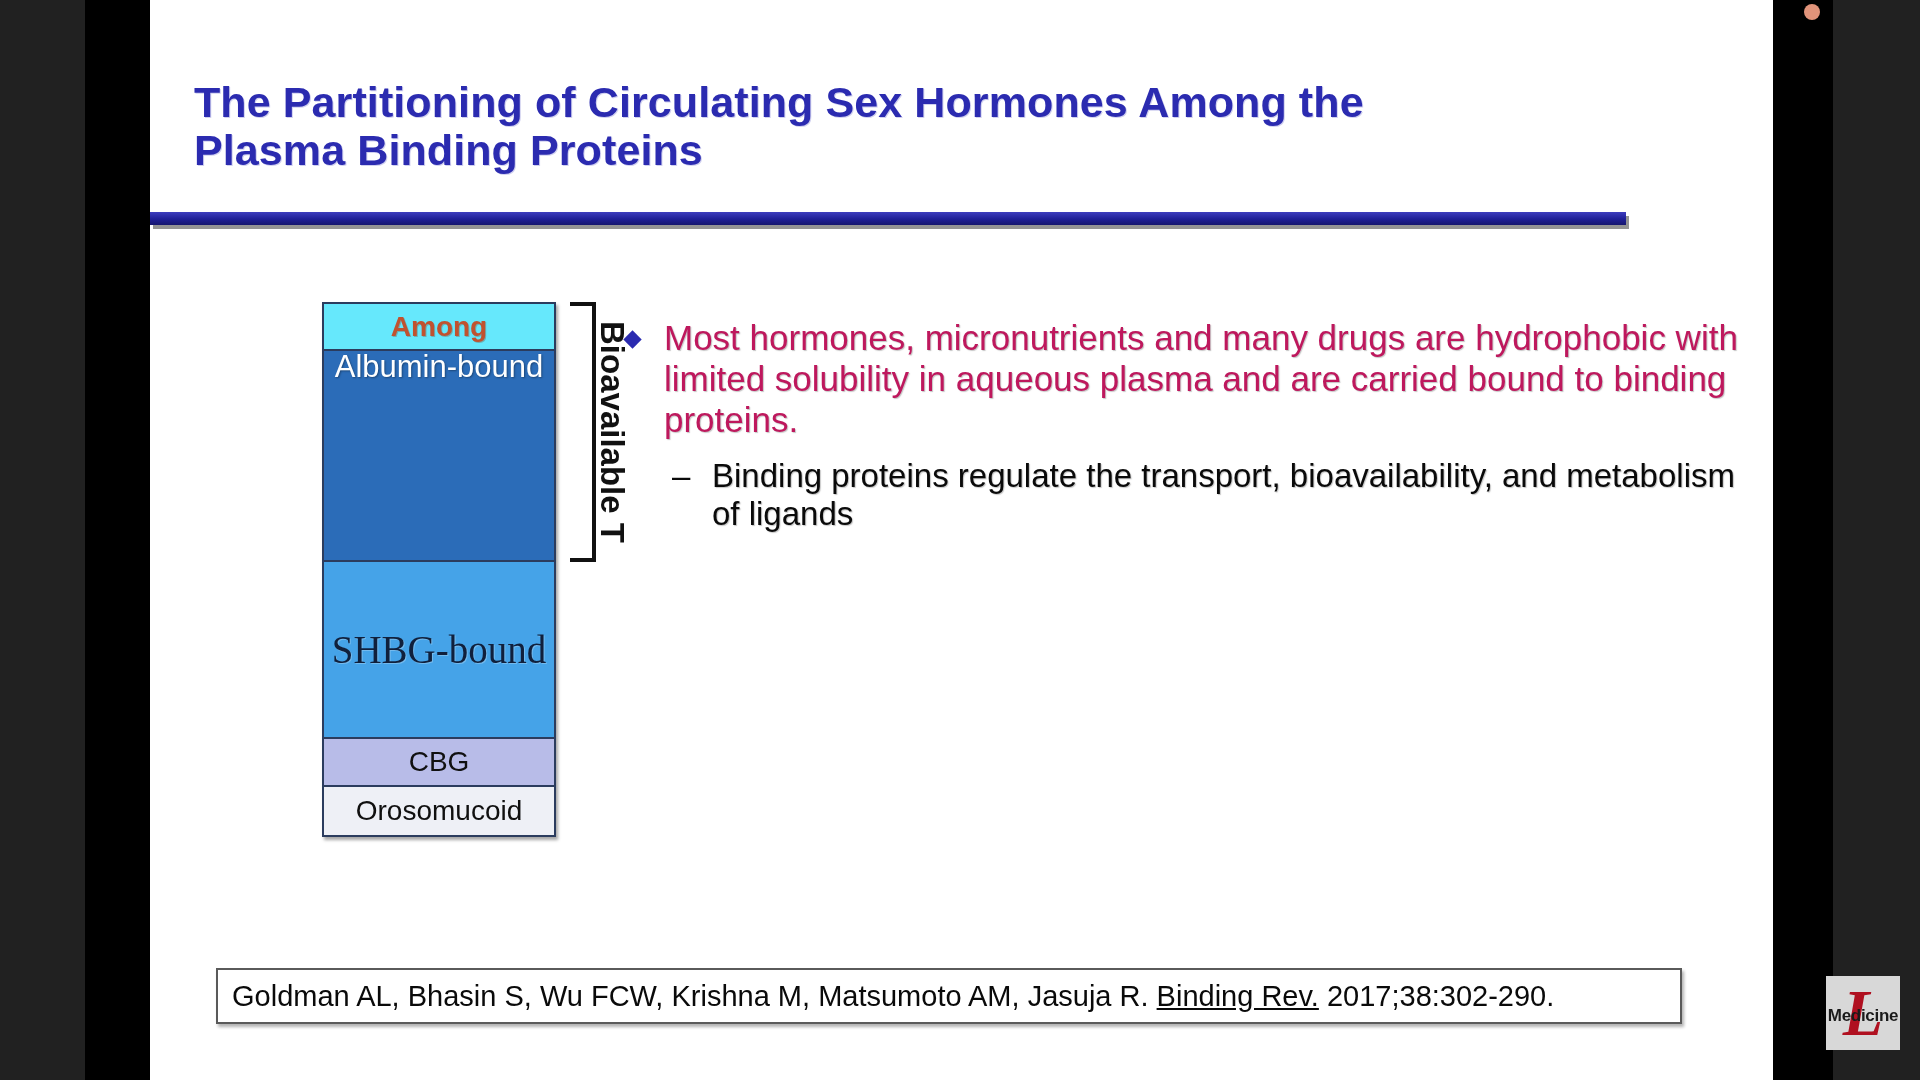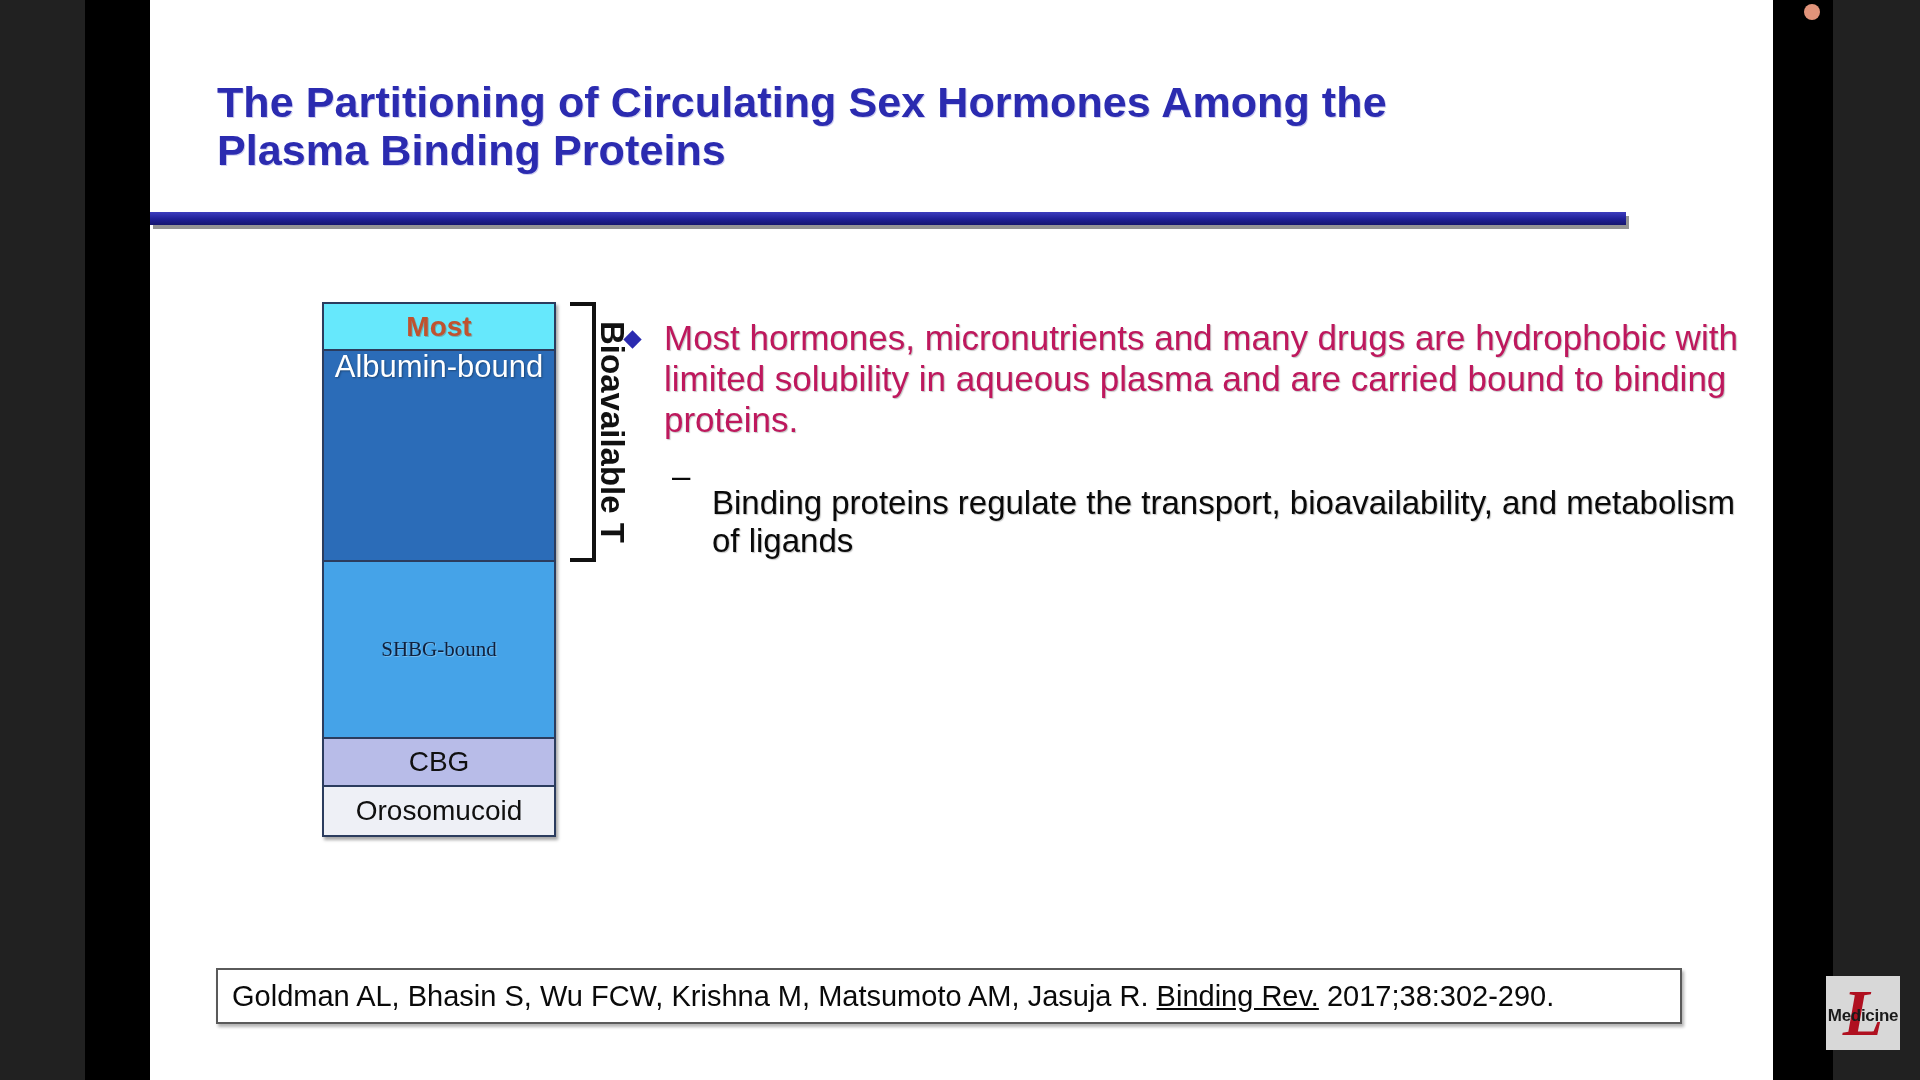--- a/index.html
+++ b/index.html
@@ -59,21 +59,21 @@
     left: 150px;
     top: 0px;
     width: 1623px;
     height: 1080px;
     background: #ffffff;
   }
 
   
   .title-block {
     position: absolute;
-    left: 67px;
+    left: 44px;
     top: 78px;
     width: 1290px;
   }
   .slide-title {
     font-family: "Liberation Sans", sans-serif;
     font-size: 43px;
     font-weight: bold;
     line-height: 1.12;
     color: #2b2bb0;
     letter-spacing: 0.1px;
@@ -131,21 +131,21 @@
     font-weight: normal;
     line-height: 1.06;
     font-family: "Liberation Sans", sans-serif;
     text-shadow: 1px 1px 2px rgba(0,0,0,0.35);
     align-items: flex-start;
   }
   .seg-shbg {
     height: 177px;
     background: #45a3e8;
     color: #10203c;
-    font-size: 21px;
+    font-size: 39px;
     font-family: "Liberation Serif", serif;
     text-shadow: 1px 1px 0 rgba(255,255,255,0.25);
   }
   .seg-oroso {
     height: 48px;
     background: #eef0f6;
     color: #101010;
     font-size: 28px;
     font-family: "Liberation Sans", sans-serif;
   }
@@ -238,21 +238,20 @@
     color: #0a0a0a;
     font-family: "Liberation Sans", sans-serif;
   }
   .sub-text {
     flex: 1 1 auto;
     font-family: "Liberation Sans", sans-serif;
     font-size: 33px;
     line-height: 1.17;
     color: #0a0a0a;
     text-shadow: 1px 1px 1px rgba(140,140,140,0.5);
-    margin-top: 27px;
   }
 
   
   .citation-box {
     position: absolute;
     left: 66px;
     top: 968px;
     width: 1466px;
     height: 56px;
     border: 2px solid #5a5a5a;
@@ -321,21 +320,21 @@
   <div class="slide">
 
     <div class="title-block">
       <h1 class="slide-title">The Partitioning of Circulating Sex Hormones Among the Plasma Binding Proteins</h1>
     </div>
     <div class="title-rule"></div>
 
     <div class="diagram">
       <div class="bar-col">
         <div class="seg seg-free">
-          <span>Most</span>
+          <span>Among</span>
         </div>
         <div class="seg seg-albumin">
           <span>Albumin-bound</span>
         </div>
         <div class="seg seg-shbg">
           <span>SHBG-bound</span>
         </div>
         <div class="seg seg-cbg">
           <span>CBG</span>
         </div>

